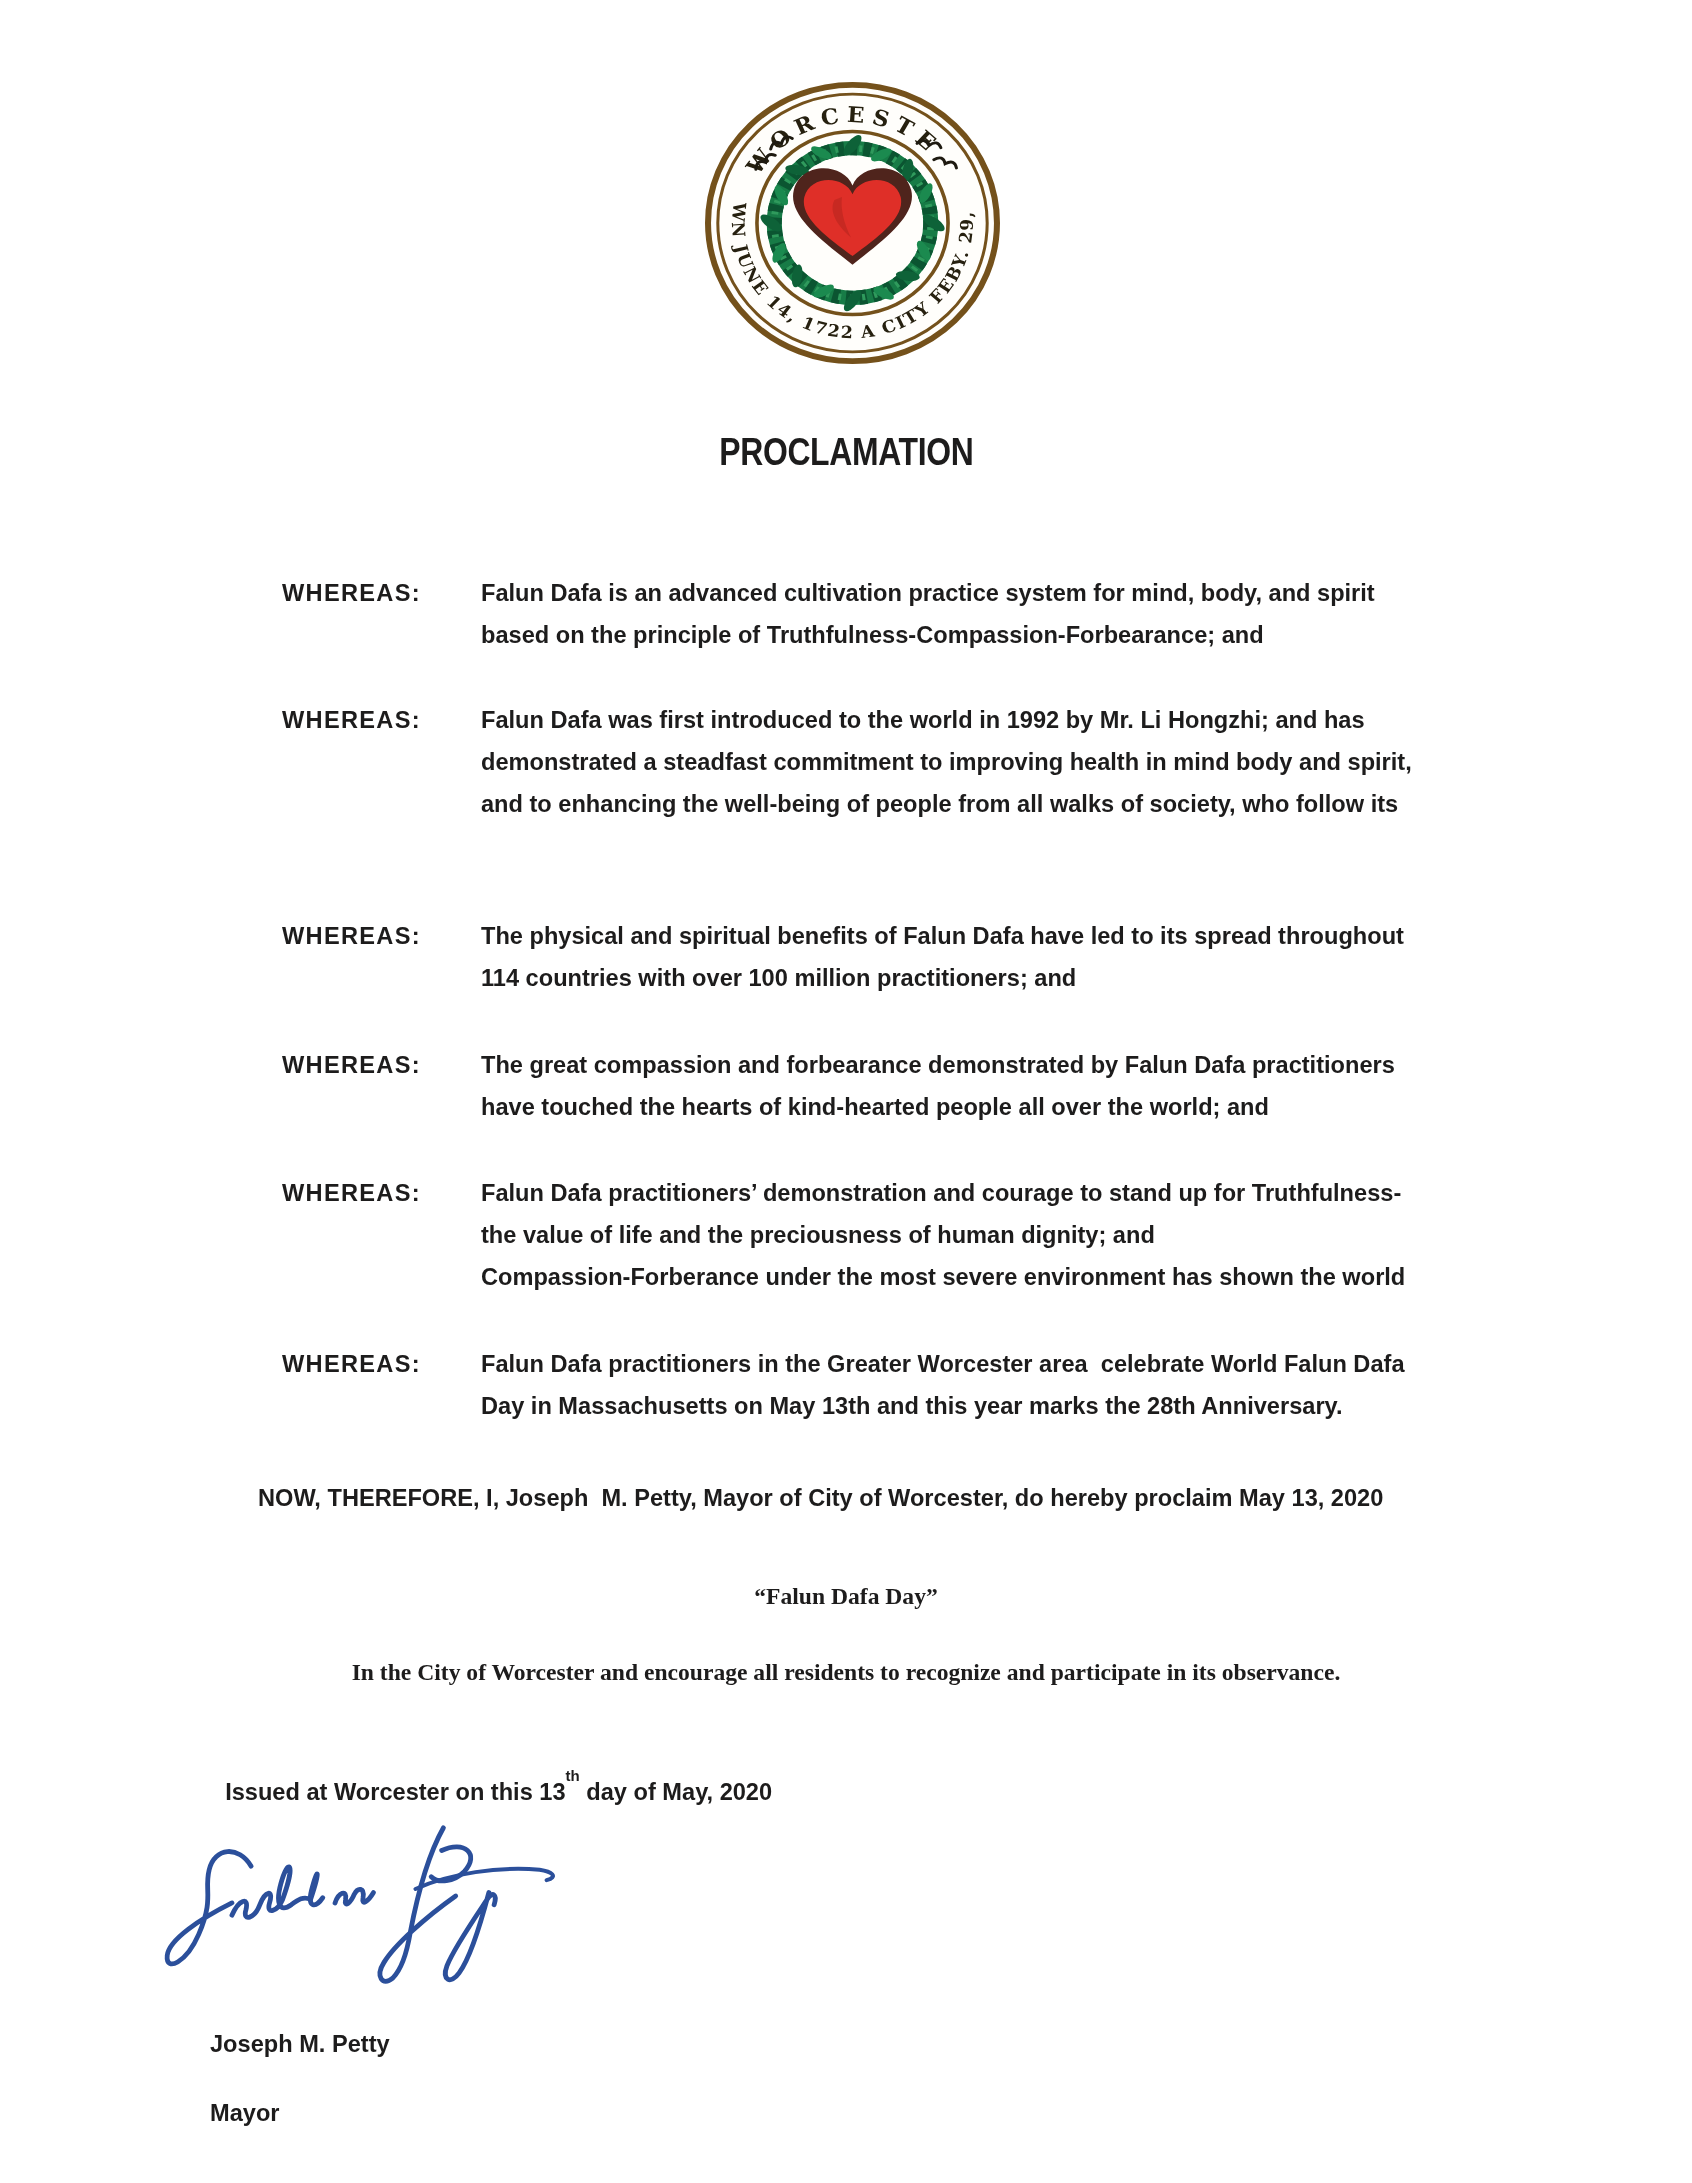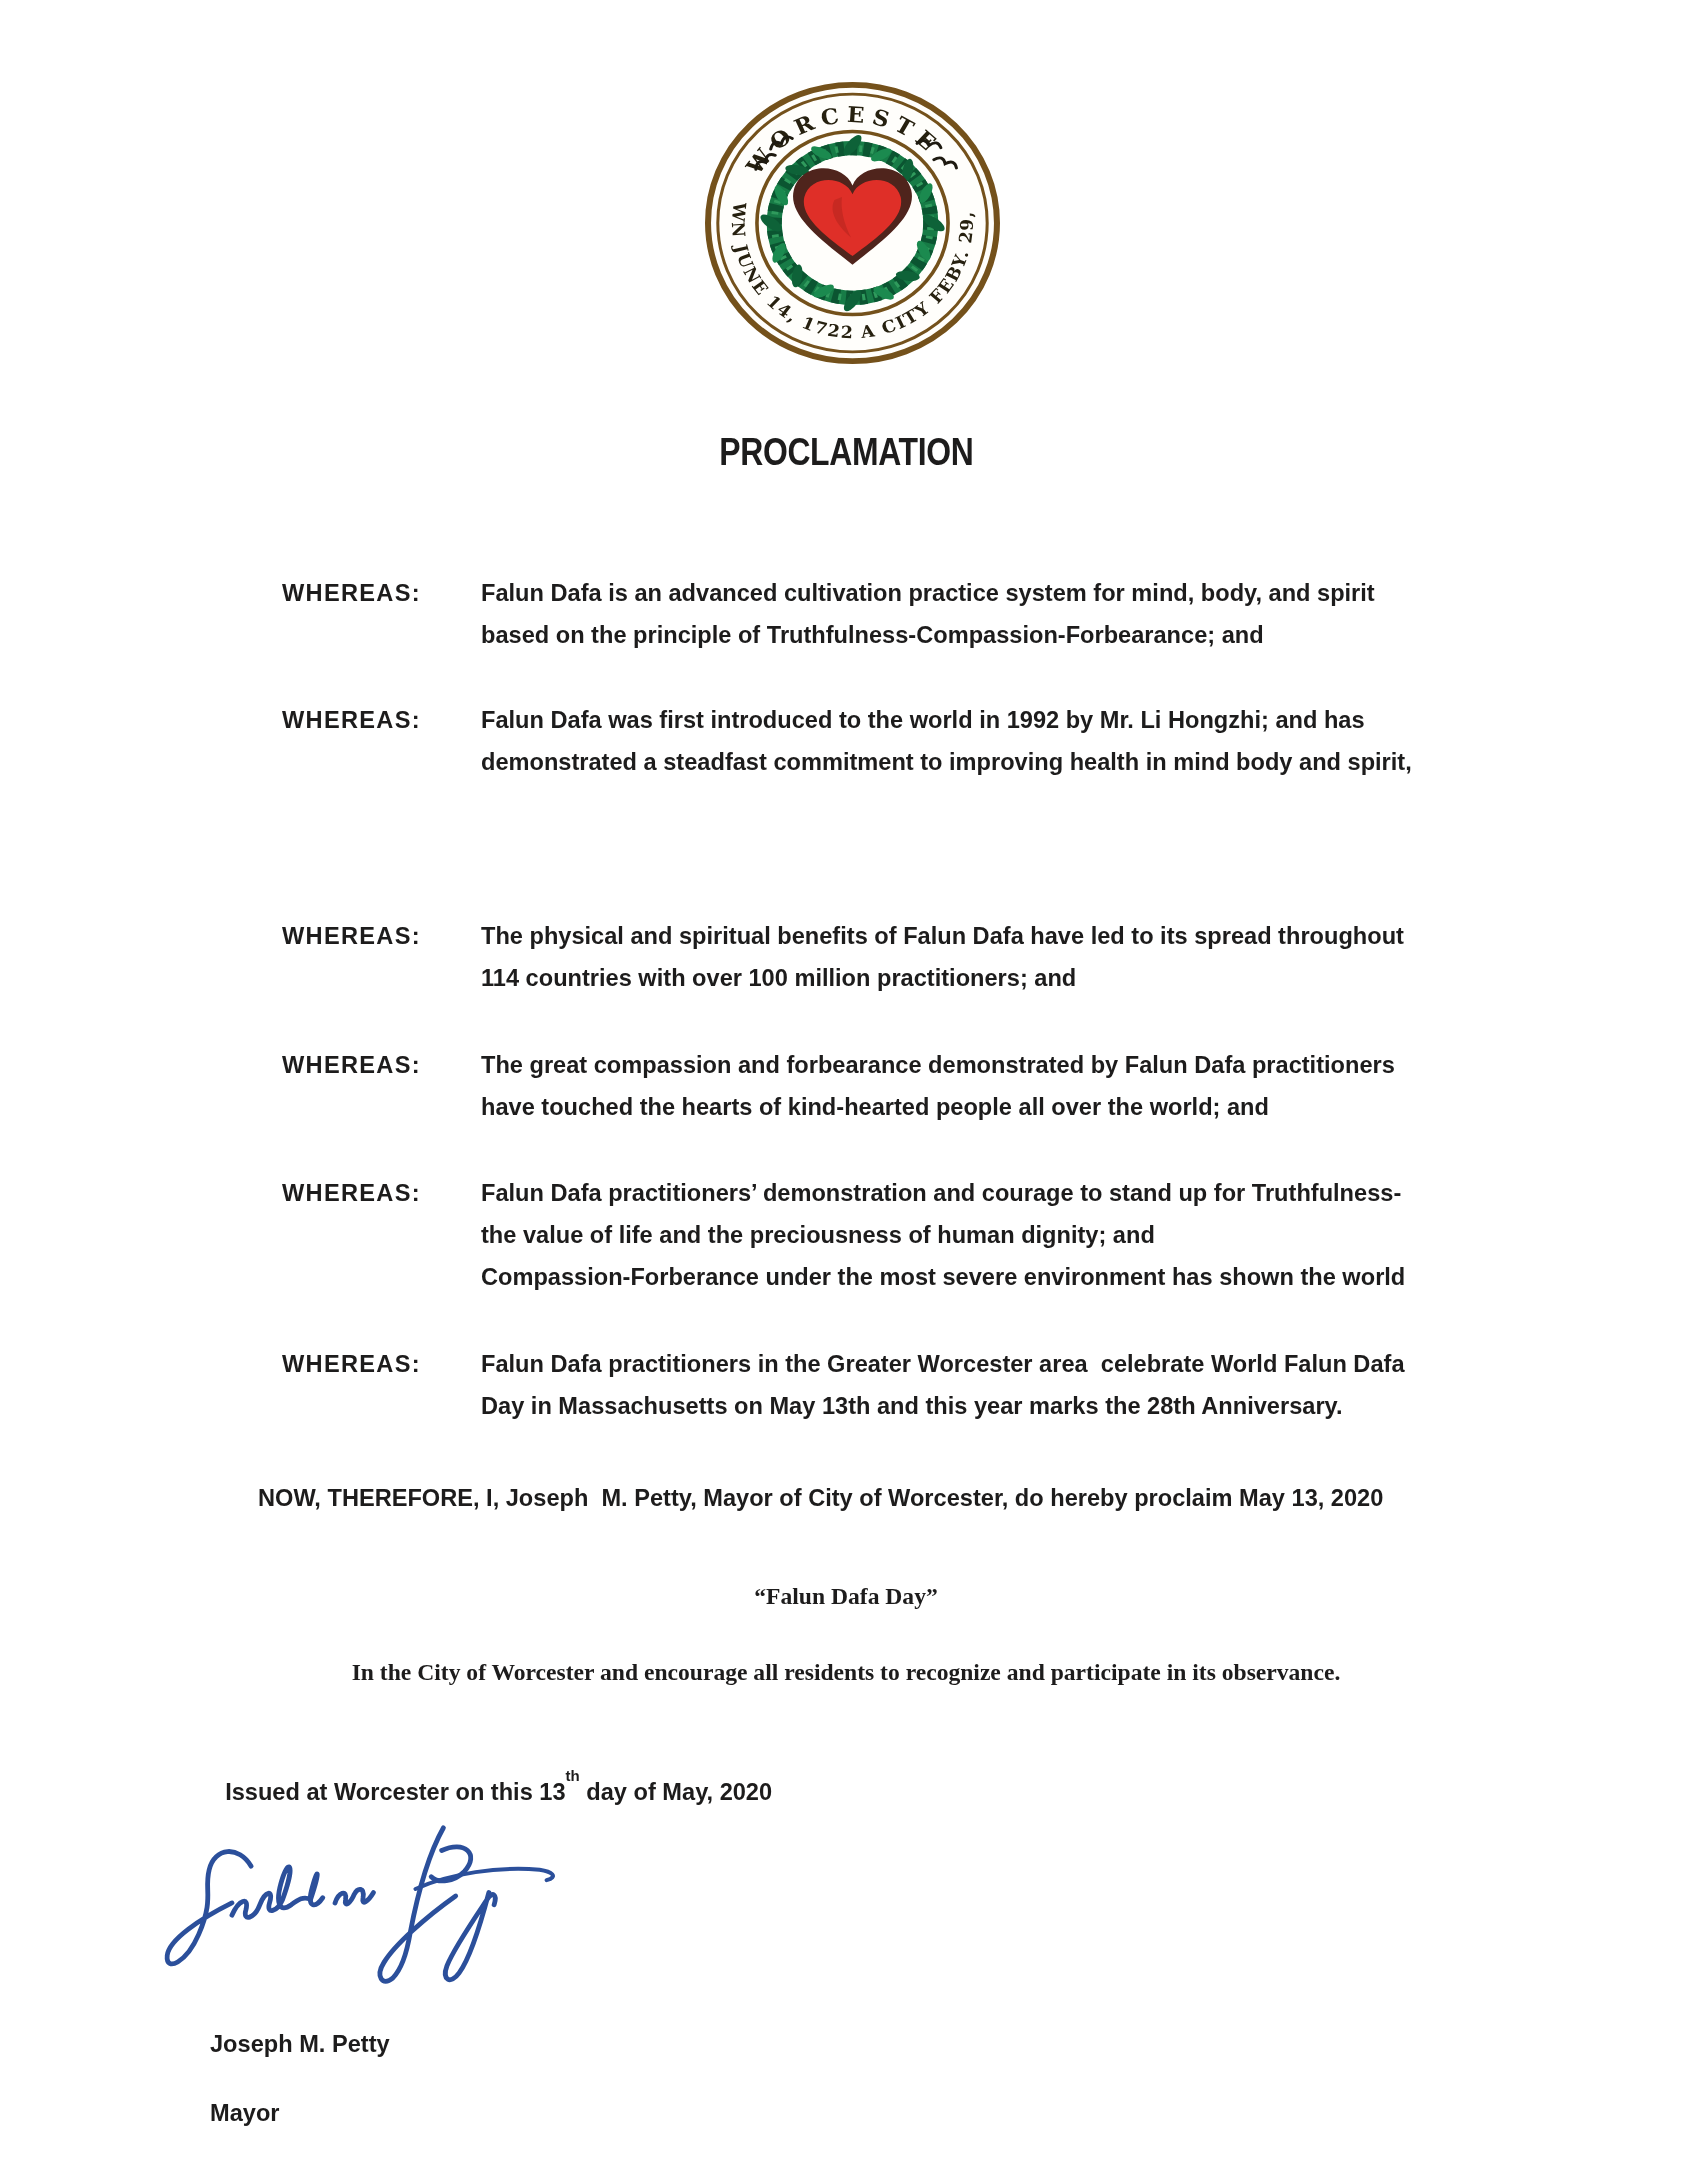--- a/index.html
+++ b/index.html
@@ -124,20 +124,21 @@
     <div class="line">Falun Dafa is an advanced cultivation practice system for mind, body, and spirit</div>
     <div class="line">based on the principle of Truthfulness-Compassion-Forbearance; and</div>
   </div>
 </div>
 
 <div class="abs para" style="top:699px">
   <div class="para-label">WHEREAS:</div>
   <div class="para-lines">
     <div class="line">Falun Dafa was first introduced to the world in 1992 by Mr. Li Hongzhi; and has</div>
     <div class="line">demonstrated a steadfast commitment to improving health in mind body and spirit,</div>
+    <div class="line">and to enhancing the well-being of people from all walks of society, who follow its</div>
   </div>
 </div>
 
 <div class="abs para" style="top:915px">
   <div class="para-label">WHEREAS:</div>
   <div class="para-lines">
     <div class="line">The physical and spiritual benefits of Falun Dafa have led to its spread throughout</div>
     <div class="line">114 countries with over 100 million practitioners; and</div>
   </div>
 </div>

